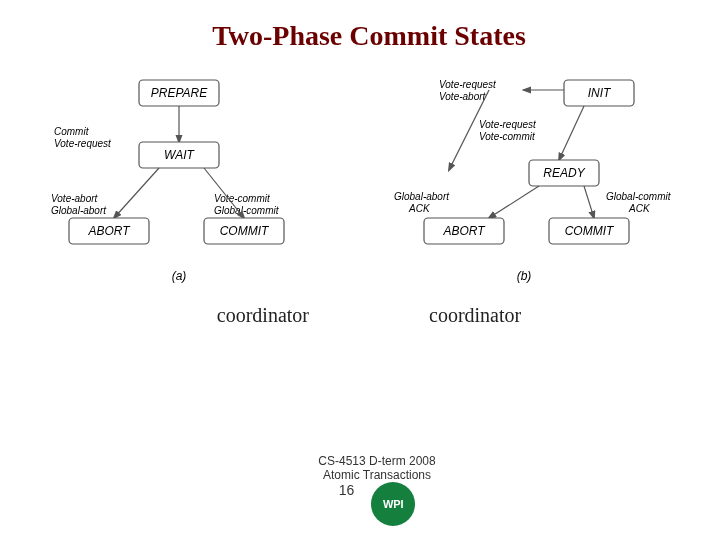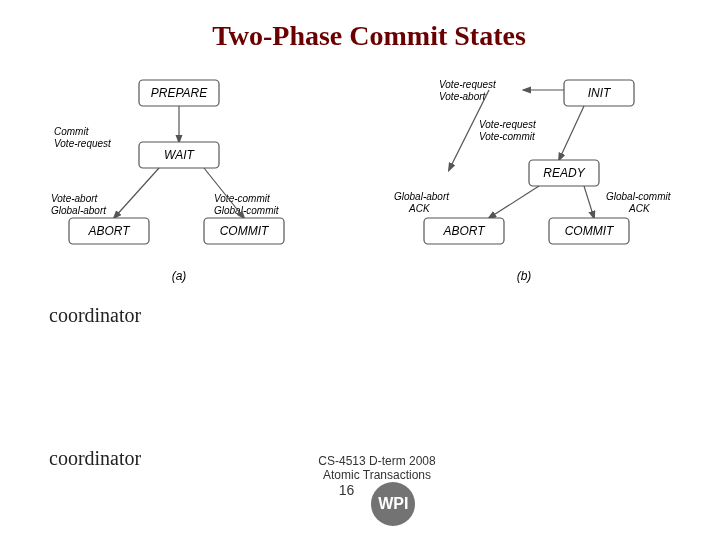--- a/index.html
+++ b/index.html
@@ -39,21 +39,21 @@
       margin-bottom: 10px;
       font-style: italic;
     }
 
     .diagram {
       position: relative;
     }
 
     .labels-row {
       display: flex;
-      flex-direction: column;
+      flex-direction: row;
       justify-content: center;
       gap: 120px;
       font-size: 20px;
       color: #222;
       margin-top: 6px;
       margin-bottom: 18px;
     }
 
     .footer {
       position: absolute;
@@ -89,26 +89,26 @@
       font-size: 14px;
       color: #333;
       font-family: Arial, sans-serif;
     }
 
     
     .wpi-logo {
       width: 44px;
       height: 44px;
       border-radius: 50%;
-      background: #737373;
+      background: #15803d;
       display: flex;
       align-items: center;
       justify-content: center;
       color: #fff;
-      font-size: 16px;
+      font-size: 11px;
       font-weight: bold;
       font-family: Arial, sans-serif;
     }
 
     svg text {
       font-family: Arial, sans-serif;
     }
   </style>
 </head>
 <body>

